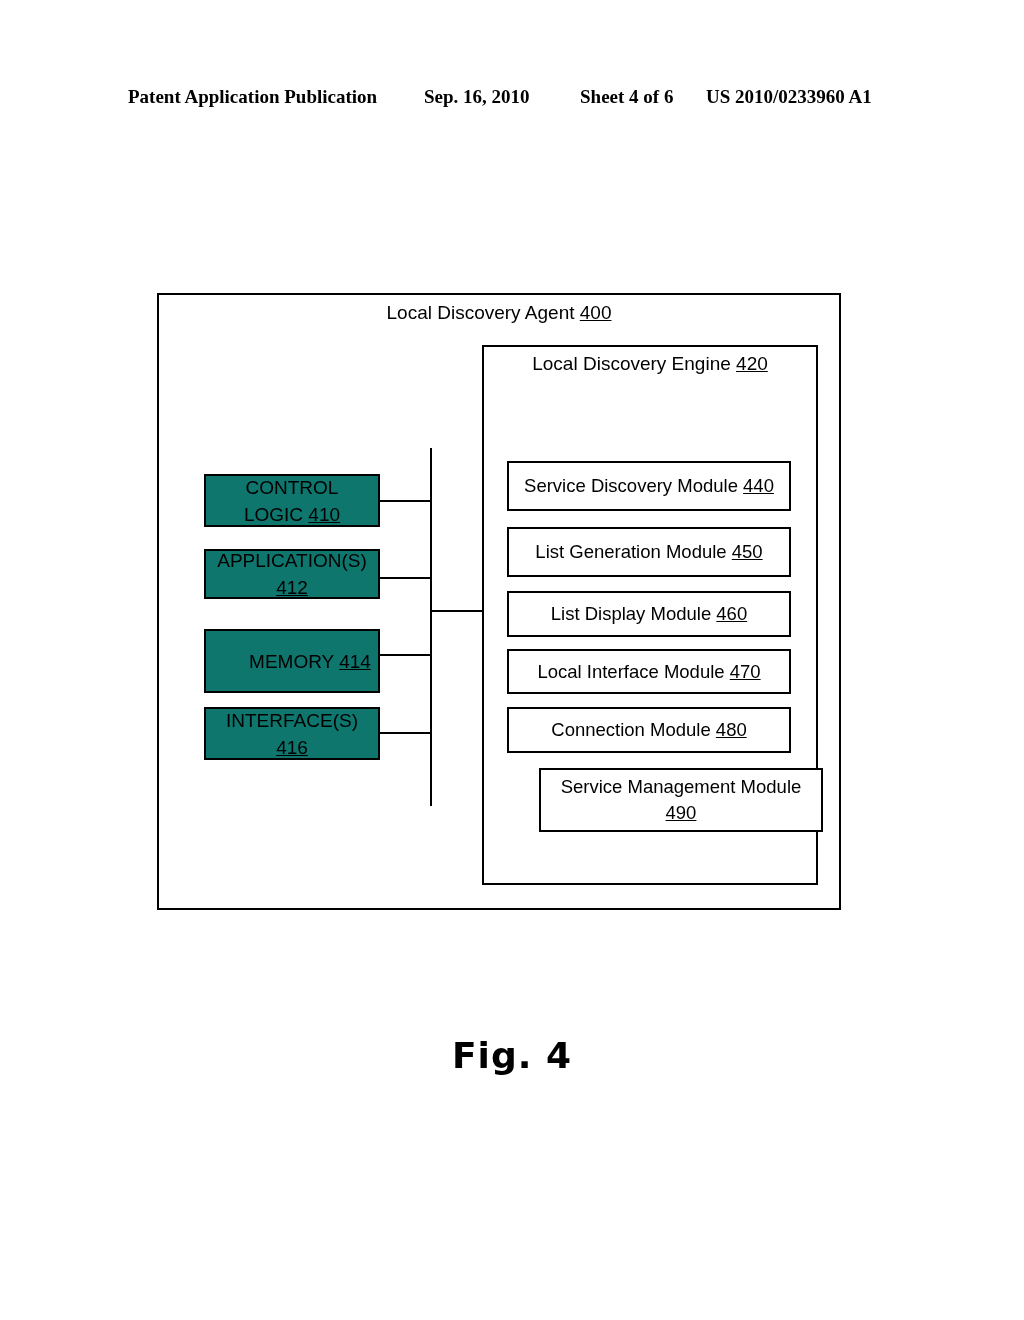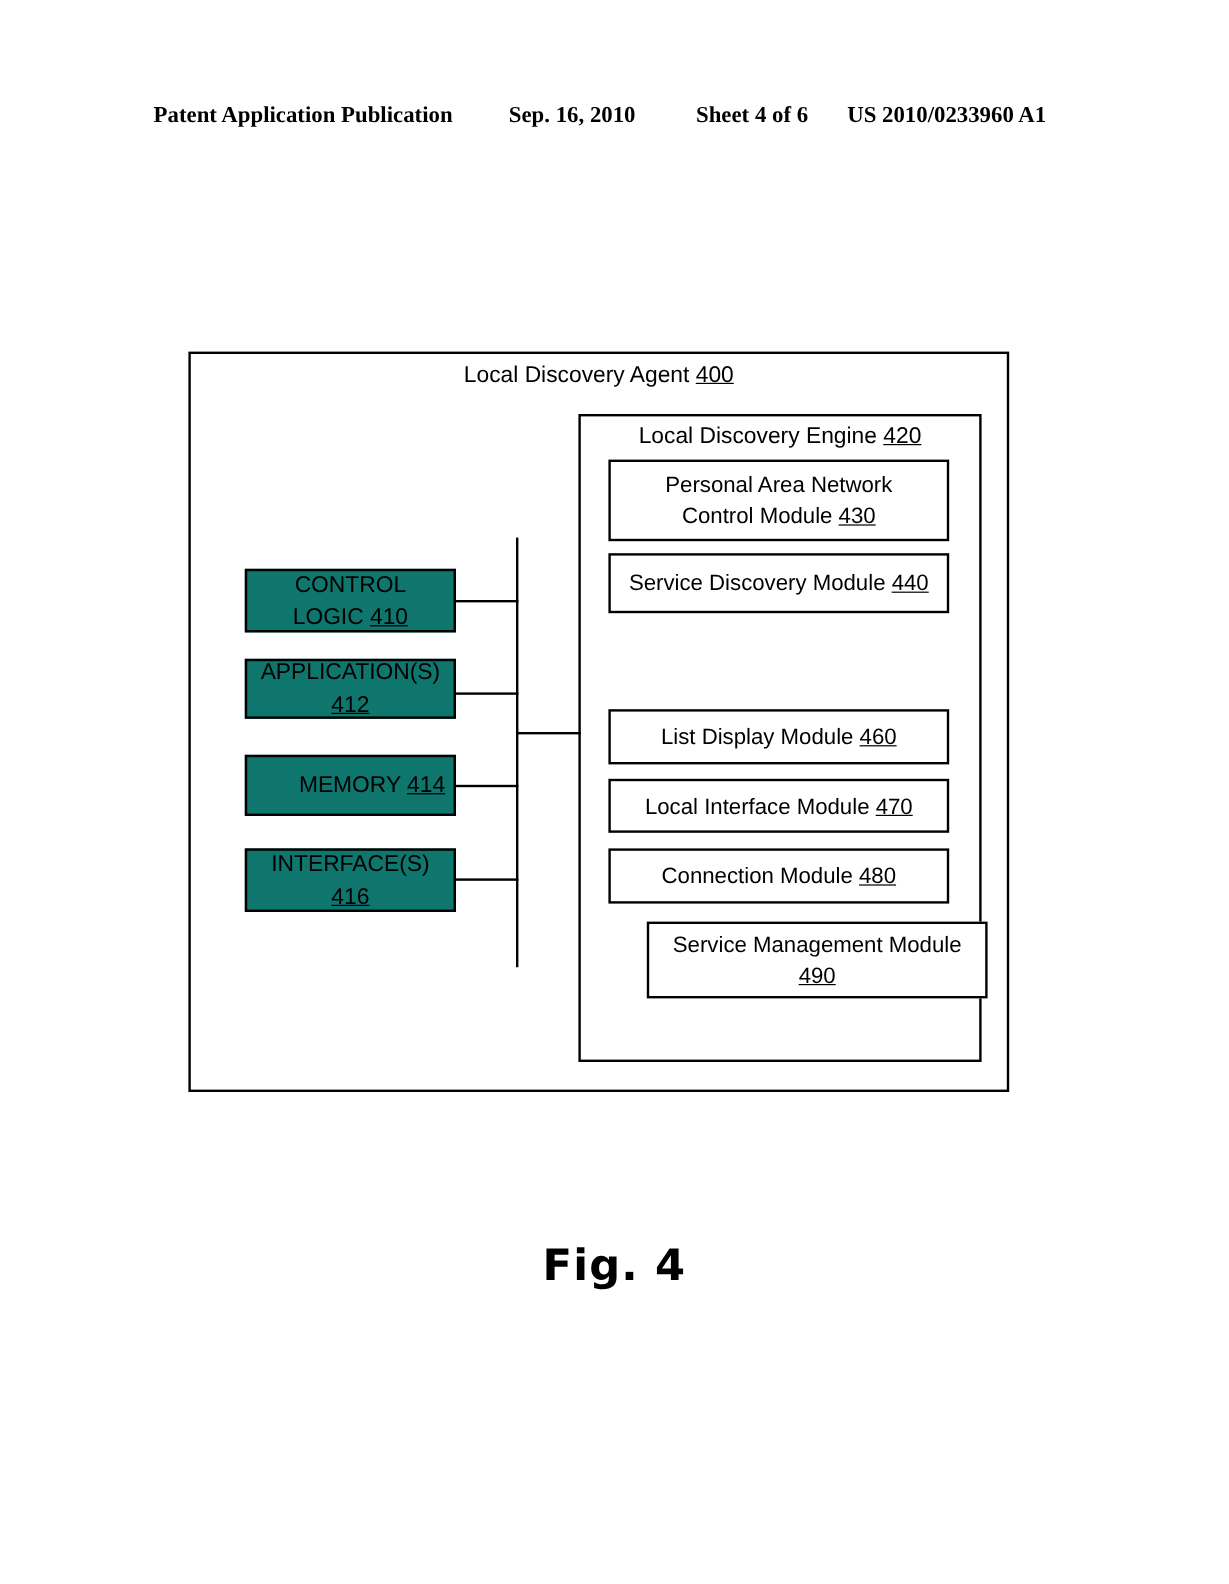--- a/index.html
+++ b/index.html
@@ -121,21 +121,21 @@
     background: #0f766e;
     display: flex;
     align-items: center;
     justify-content: center;
     text-align: center;
     font-size: 19px;
     line-height: 27px;
   }
   .left-1 { top: 474px; height: 53px; }
   .left-2 { top: 549px; height: 50px; }
-  .left-3 { top: 629px; height: 51px; padding-left: 36px; }
+  .left-3 { top: 629px; height: 64px; padding-left: 36px; }
   .left-4 { top: 707px; height: 53px; }
 
   
   .bus-vline {
     position: absolute;
     left: 430px;
     top: 448px;
     width: 2px;
     height: 358px;
     background: #000;
@@ -192,35 +192,34 @@
     <span>Local Discovery Agent</span>
     <span class="ref">400</span>
   </div>
 
   <div class="engine-box"></div>
   <div class="engine-title">
     <span>Local Discovery Engine</span>
     <span class="ref">420</span>
   </div>
 
-  <div class="mod-box mod-1">
-    <div>
-      <span>Personal Area Network</span><br>
-      <span>Control Module</span>
-      <span class="ref">430</span>
-    </div>
-  </div>
 
   <div class="mod-box mod-2">
     <div>
       <span>Service Discovery Module</span>
       <span class="ref">440</span>
     </div>
   </div>
 
+  <div class="mod-box mod-3">
+    <div>
+      <span>List Generation Module</span>
+      <span class="ref">450</span>
+    </div>
+  </div>
 
   <div class="mod-box mod-4">
     <div>
       <span>List Display Module</span>
       <span class="ref">460</span>
     </div>
   </div>
 
   <div class="mod-box mod-5">
     <div>

